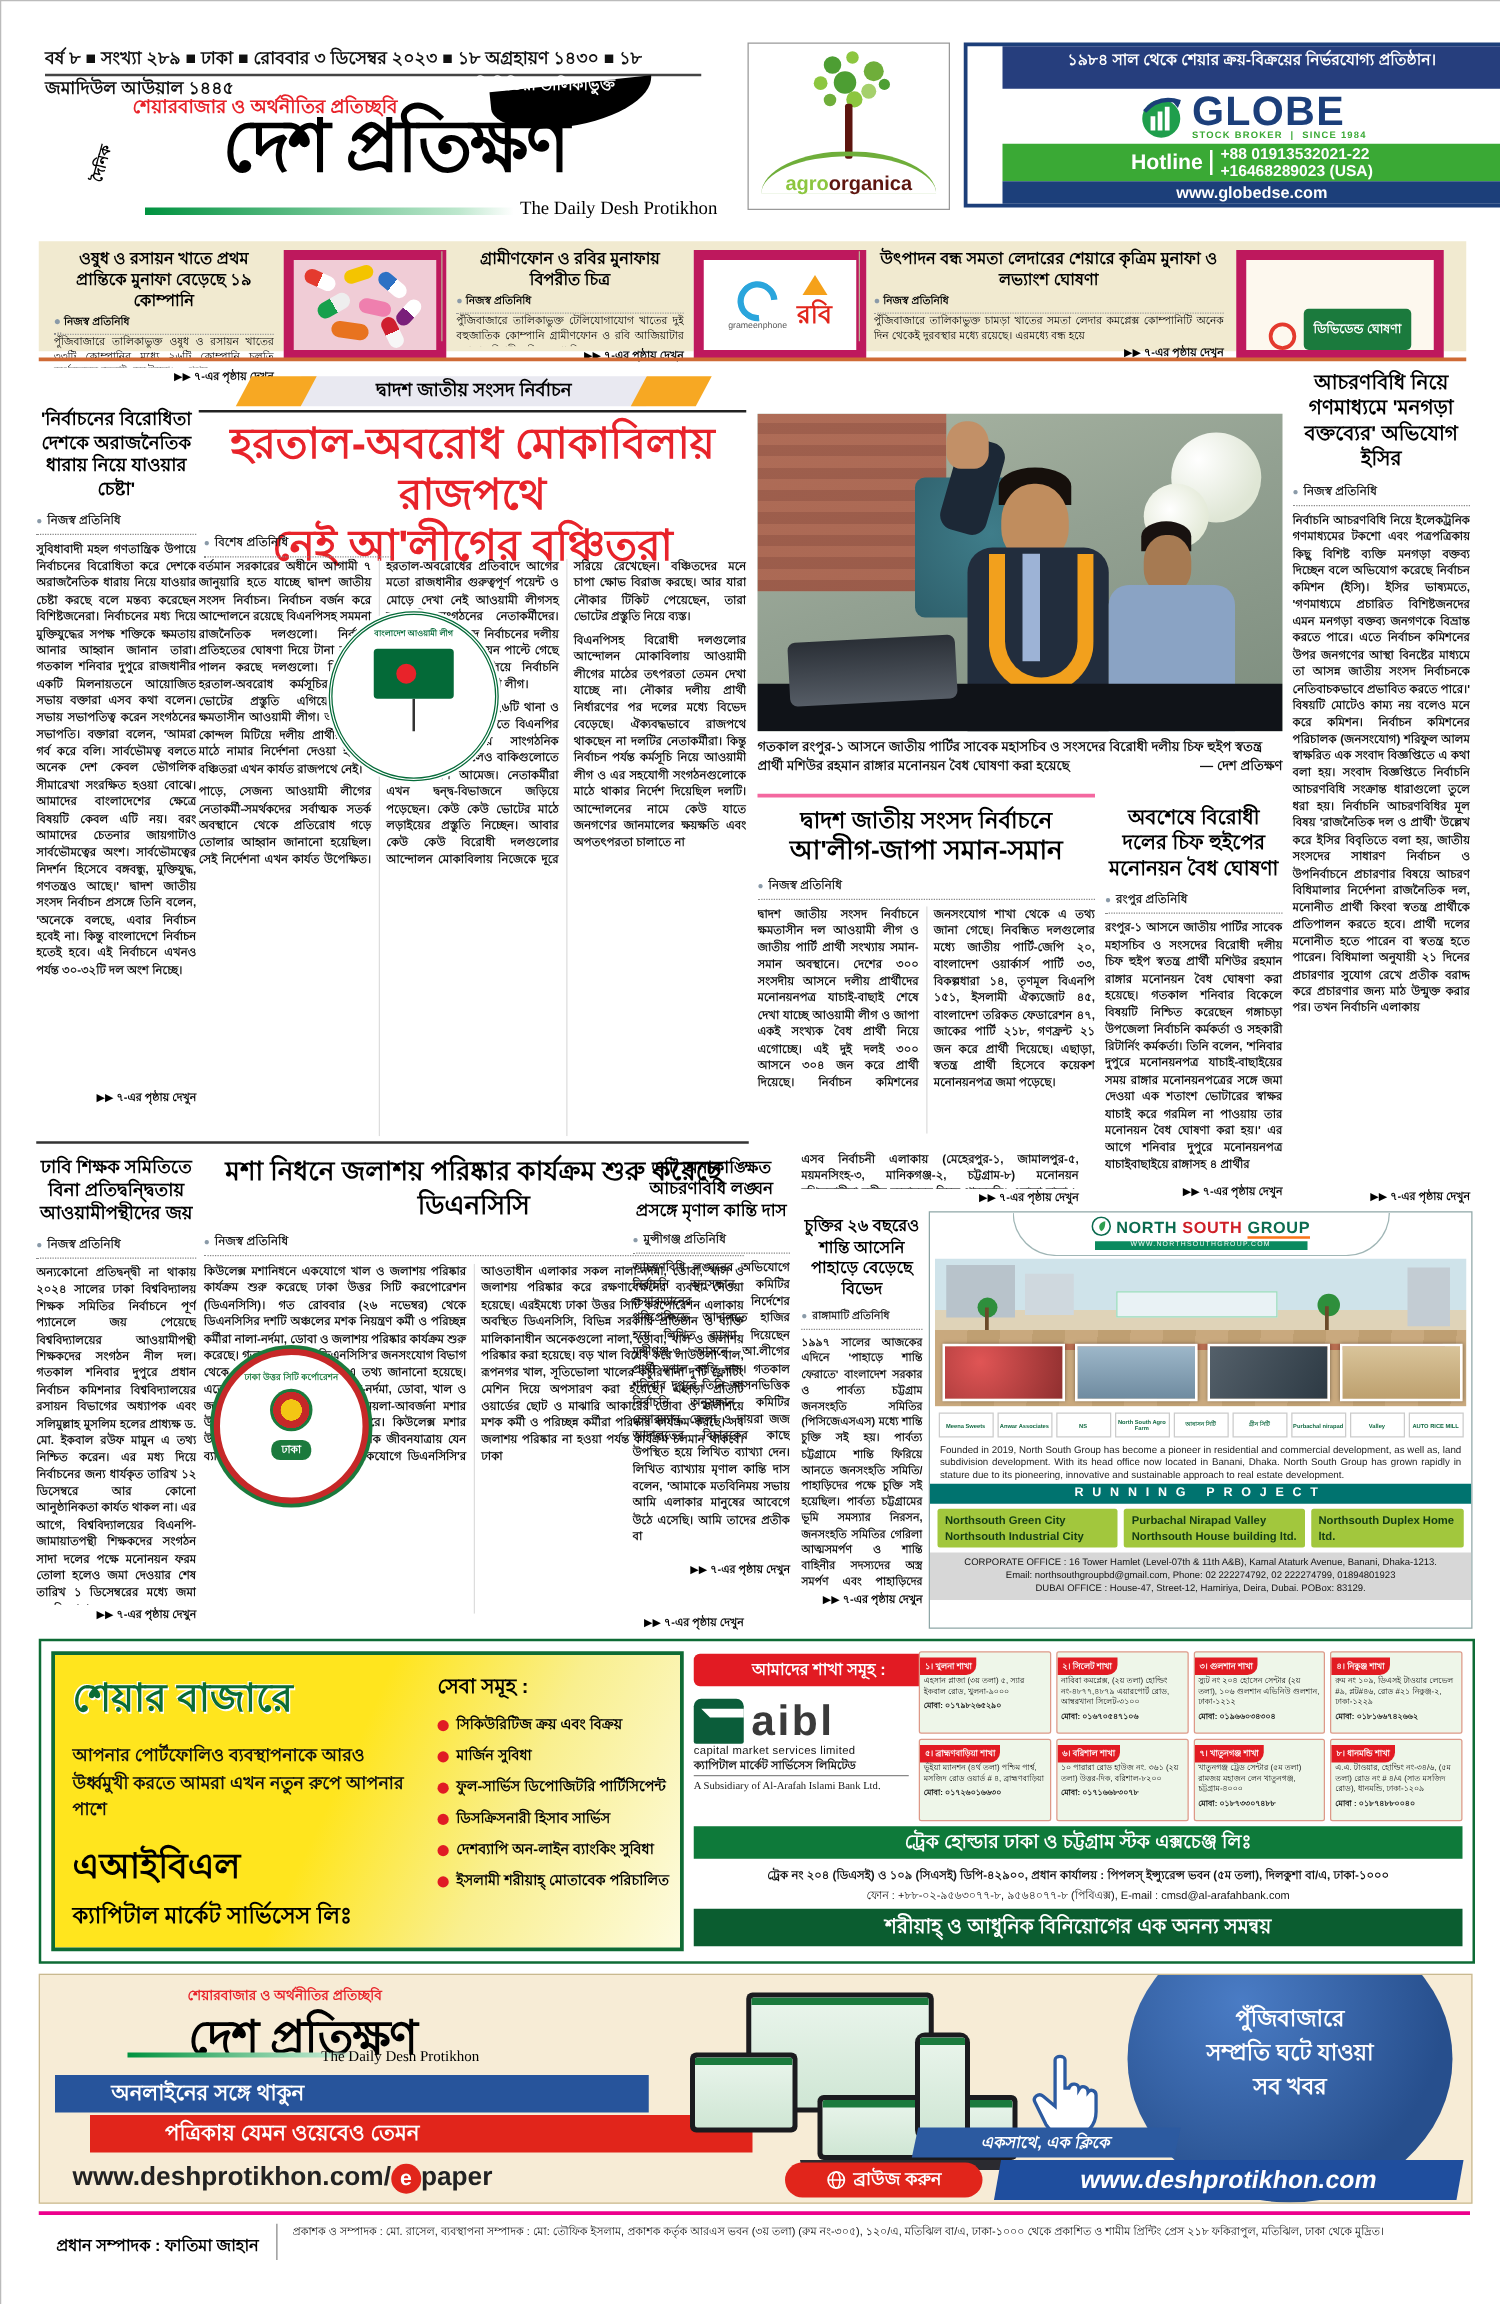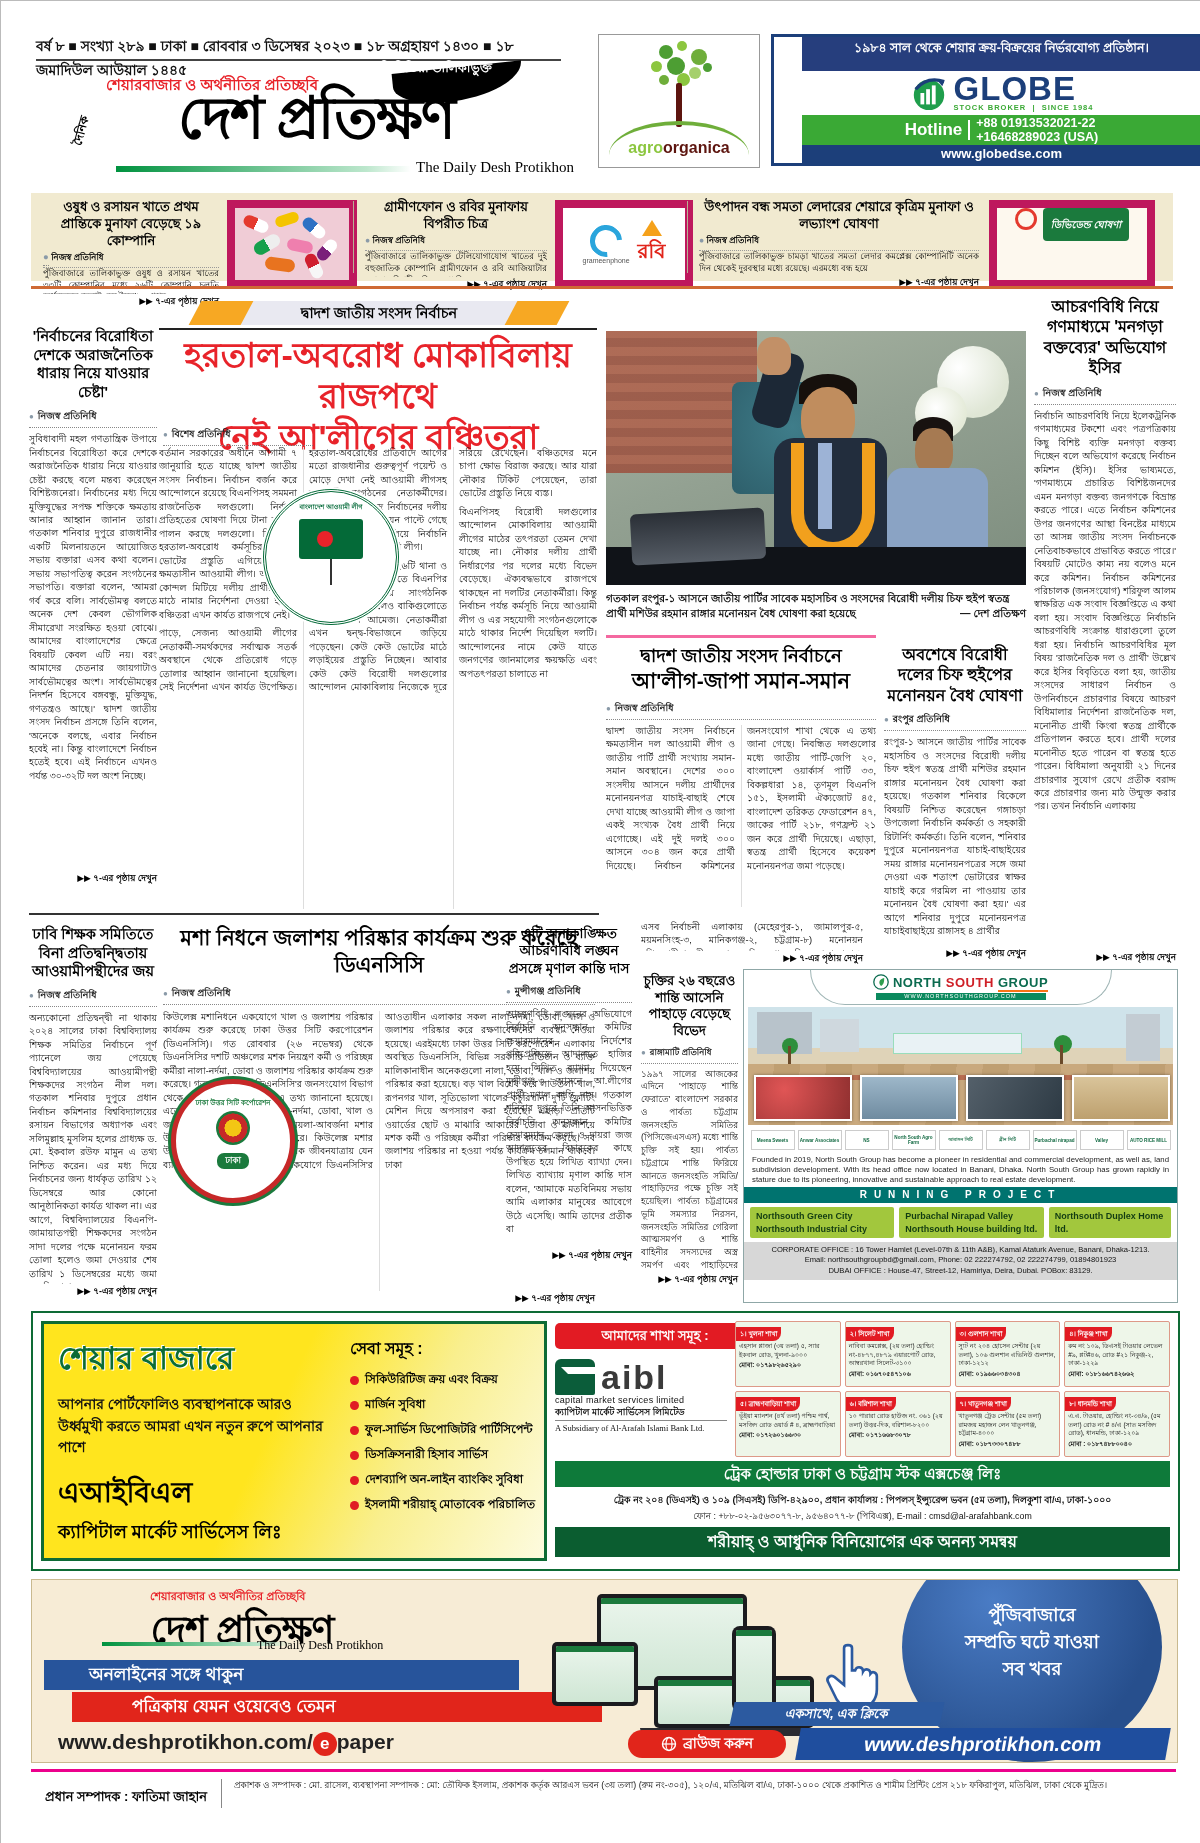--- a/index.html
+++ b/index.html
@@ -2,21 +2,21 @@
 <html><head>
 <meta charset="utf-8">
 <style>
   html,body{margin:0;padding:0;background:#e8e8e8;font-family:"Liberation Sans","DejaVu Sans",sans-serif;}
   .page{position:relative;width:1200px;height:1843px;background:#fff;margin:0 auto;overflow:hidden;border:1px solid #bbb;}
   .abs{position:absolute;}
   
   .hl{font-weight:bold;color:#000;text-align:center;line-height:1.28;}
   .rep{font-size:9.5px;font-weight:bold;color:#222;padding:2px 0 3px 0;border-bottom:1px dotted #888;}
   .rep .dot{color:#8a9aa8;font-size:8px;margin-right:4px;}
-  .bd{font-size:9.3px;line-height:1.45;text-align:justify;color:#111;overflow:hidden;}
+  .bd{font-size:9.3px;line-height:1.45;text-align:justify;color:#111;overflow:hidden;font-weight:bold;}
   .cols2{column-count:2;column-gap:12px;column-rule:1px solid #ddd;}
   .cols3{column-count:3;column-gap:12px;column-rule:1px solid #ddd;}
   .cont{font-size:8.8px;font-weight:bold;text-align:right;color:#000;}
   .bd p{margin:0 0 5px 0;}
   
   .dateline{font-size:14px;font-weight:bold;color:#111;}
   .datebar{height:2px;background:#444;}
   .tag-red{color:#e8232a;font-size:15px;font-weight:bold;}
   .tag-black{color:#000;font-size:12.5px;font-weight:bold;}
   .mast{font-size:58px;font-weight:800;letter-spacing:-2px;color:#000;text-align:center;line-height:1;}
@@ -222,21 +222,21 @@
       </div>
     </div>
     <div class="abs vdiv" style="left:656px;top:8px;height:72px;"></div>
 
     <div class="abs" style="left:668px;top:6px;width:280px;">
       <div class="st-h">উৎপাদন বন্ধ সমতা লেদারের শেয়ারে কৃত্রিম মুনাফা ও লভ্যাংশ ঘোষণা</div>
       <div class="st-rep"><span style="color:#8a9aa8;">●</span> <span>নিজস্ব প্রতিনিধি</span></div>
       <div class="st-bd" style="height:24px;">পুঁজিবাজারে তালিকাভুক্ত চামড়া খাতের সমতা লেদার কমপ্লেক্স কোম্পানিটি অনেক দিন থেকেই দুরবস্থার মধ্যে রয়েছে। এরমধ্যে বন্ধ হয়ে</div>
       <div class="cont">▶▶ ৭-এর পৃষ্ঠায় দেখুন</div>
     </div>
-    <div class="abs st-img" style="left:958px;top:7px;width:150px;height:72px;display:flex;align-items:flex-start;justify-content:center;gap:6px;background:#fdf8ee;font-style:italic;">
+    <div class="abs st-img" style="left:958px;top:7px;width:150px;height:72px;display:flex;align-items:flex-end;justify-content:center;gap:6px;background:#fdf8ee;">
       <span style="width:16px;height:16px;border:3px solid #e43a2e;border-radius:50%;"></span>
       <div style="background:#1b7a3d;color:#fff;font-size:10px;font-weight:bold;text-align:center;padding:10px 8px;border-radius:4px;line-height:1.3;">ডিভিডেন্ড ঘোষণা</div>
     </div>
   </div>
   <div class="abs" style="left:30px;top:285px;width:1142px;height:3px;background:#cf6a35;"></div>
 
   <div class="abs" style="left:28px;top:326px;width:128px;">
     <div class="hl" style="font-size:14.5px;">'নির্বাচনের বিরোধিতা দেশকে অরাজনৈতিক ধারায় নিয়ে যাওয়ার চেষ্টা'</div>
     <div class="rep" style="margin-top:6px;"><span class="dot">●</span><span>নিজস্ব প্রতিনিধি</span></div>
     <div class="bd" style="height:438px;margin-top:5px;">সুবিধাবাদী মহল গণতান্ত্রিক উপায়ে নির্বাচনের বিরোধিতা করে দেশকে অরাজনৈতিক ধারায় নিয়ে যাওয়ার চেষ্টা করছে বলে মন্তব্য করেছেন বিশিষ্টজনেরা। নির্বাচনের মধ্য দিয়ে মুক্তিযুদ্ধের সপক্ষ শক্তিকে ক্ষমতায় আনার আহ্বান জানান তারা। গতকাল শনিবার দুপুরে রাজধানীর একটি মিলনায়তনে আয়োজিত সভায় বক্তারা এসব কথা বলেন। সভায় সভাপতিত্ব করেন সংগঠনের সভাপতি। বক্তারা বলেন, 'আমরা গর্ব করে বলি। সার্বভৌমত্ব বলতে অনেক দেশ কেবল ভৌগলিক সীমারেখা সংরক্ষিত হওয়া বোঝে। আমাদের বাংলাদেশের ক্ষেত্রে বিষয়টি কেবল এটি নয়। বরং আমাদের চেতনার জায়গাটাও সার্বভৌমত্বের অংশ। সার্বভৌমত্বের নিদর্শন হিসেবে বঙ্গবন্ধু, মুক্তিযুদ্ধ, গণতন্ত্রও আছে।' দ্বাদশ জাতীয় সংসদ নির্বাচন প্রসঙ্গে তিনি বলেন, 'অনেকে বলছে, এবার নির্বাচন হবেই না। কিন্তু বাংলাদেশে নির্বাচন হতেই হবে। এই নির্বাচনে এখনও পর্যন্ত ৩০-৩২টি দল অংশ নিচ্ছে।</div>

